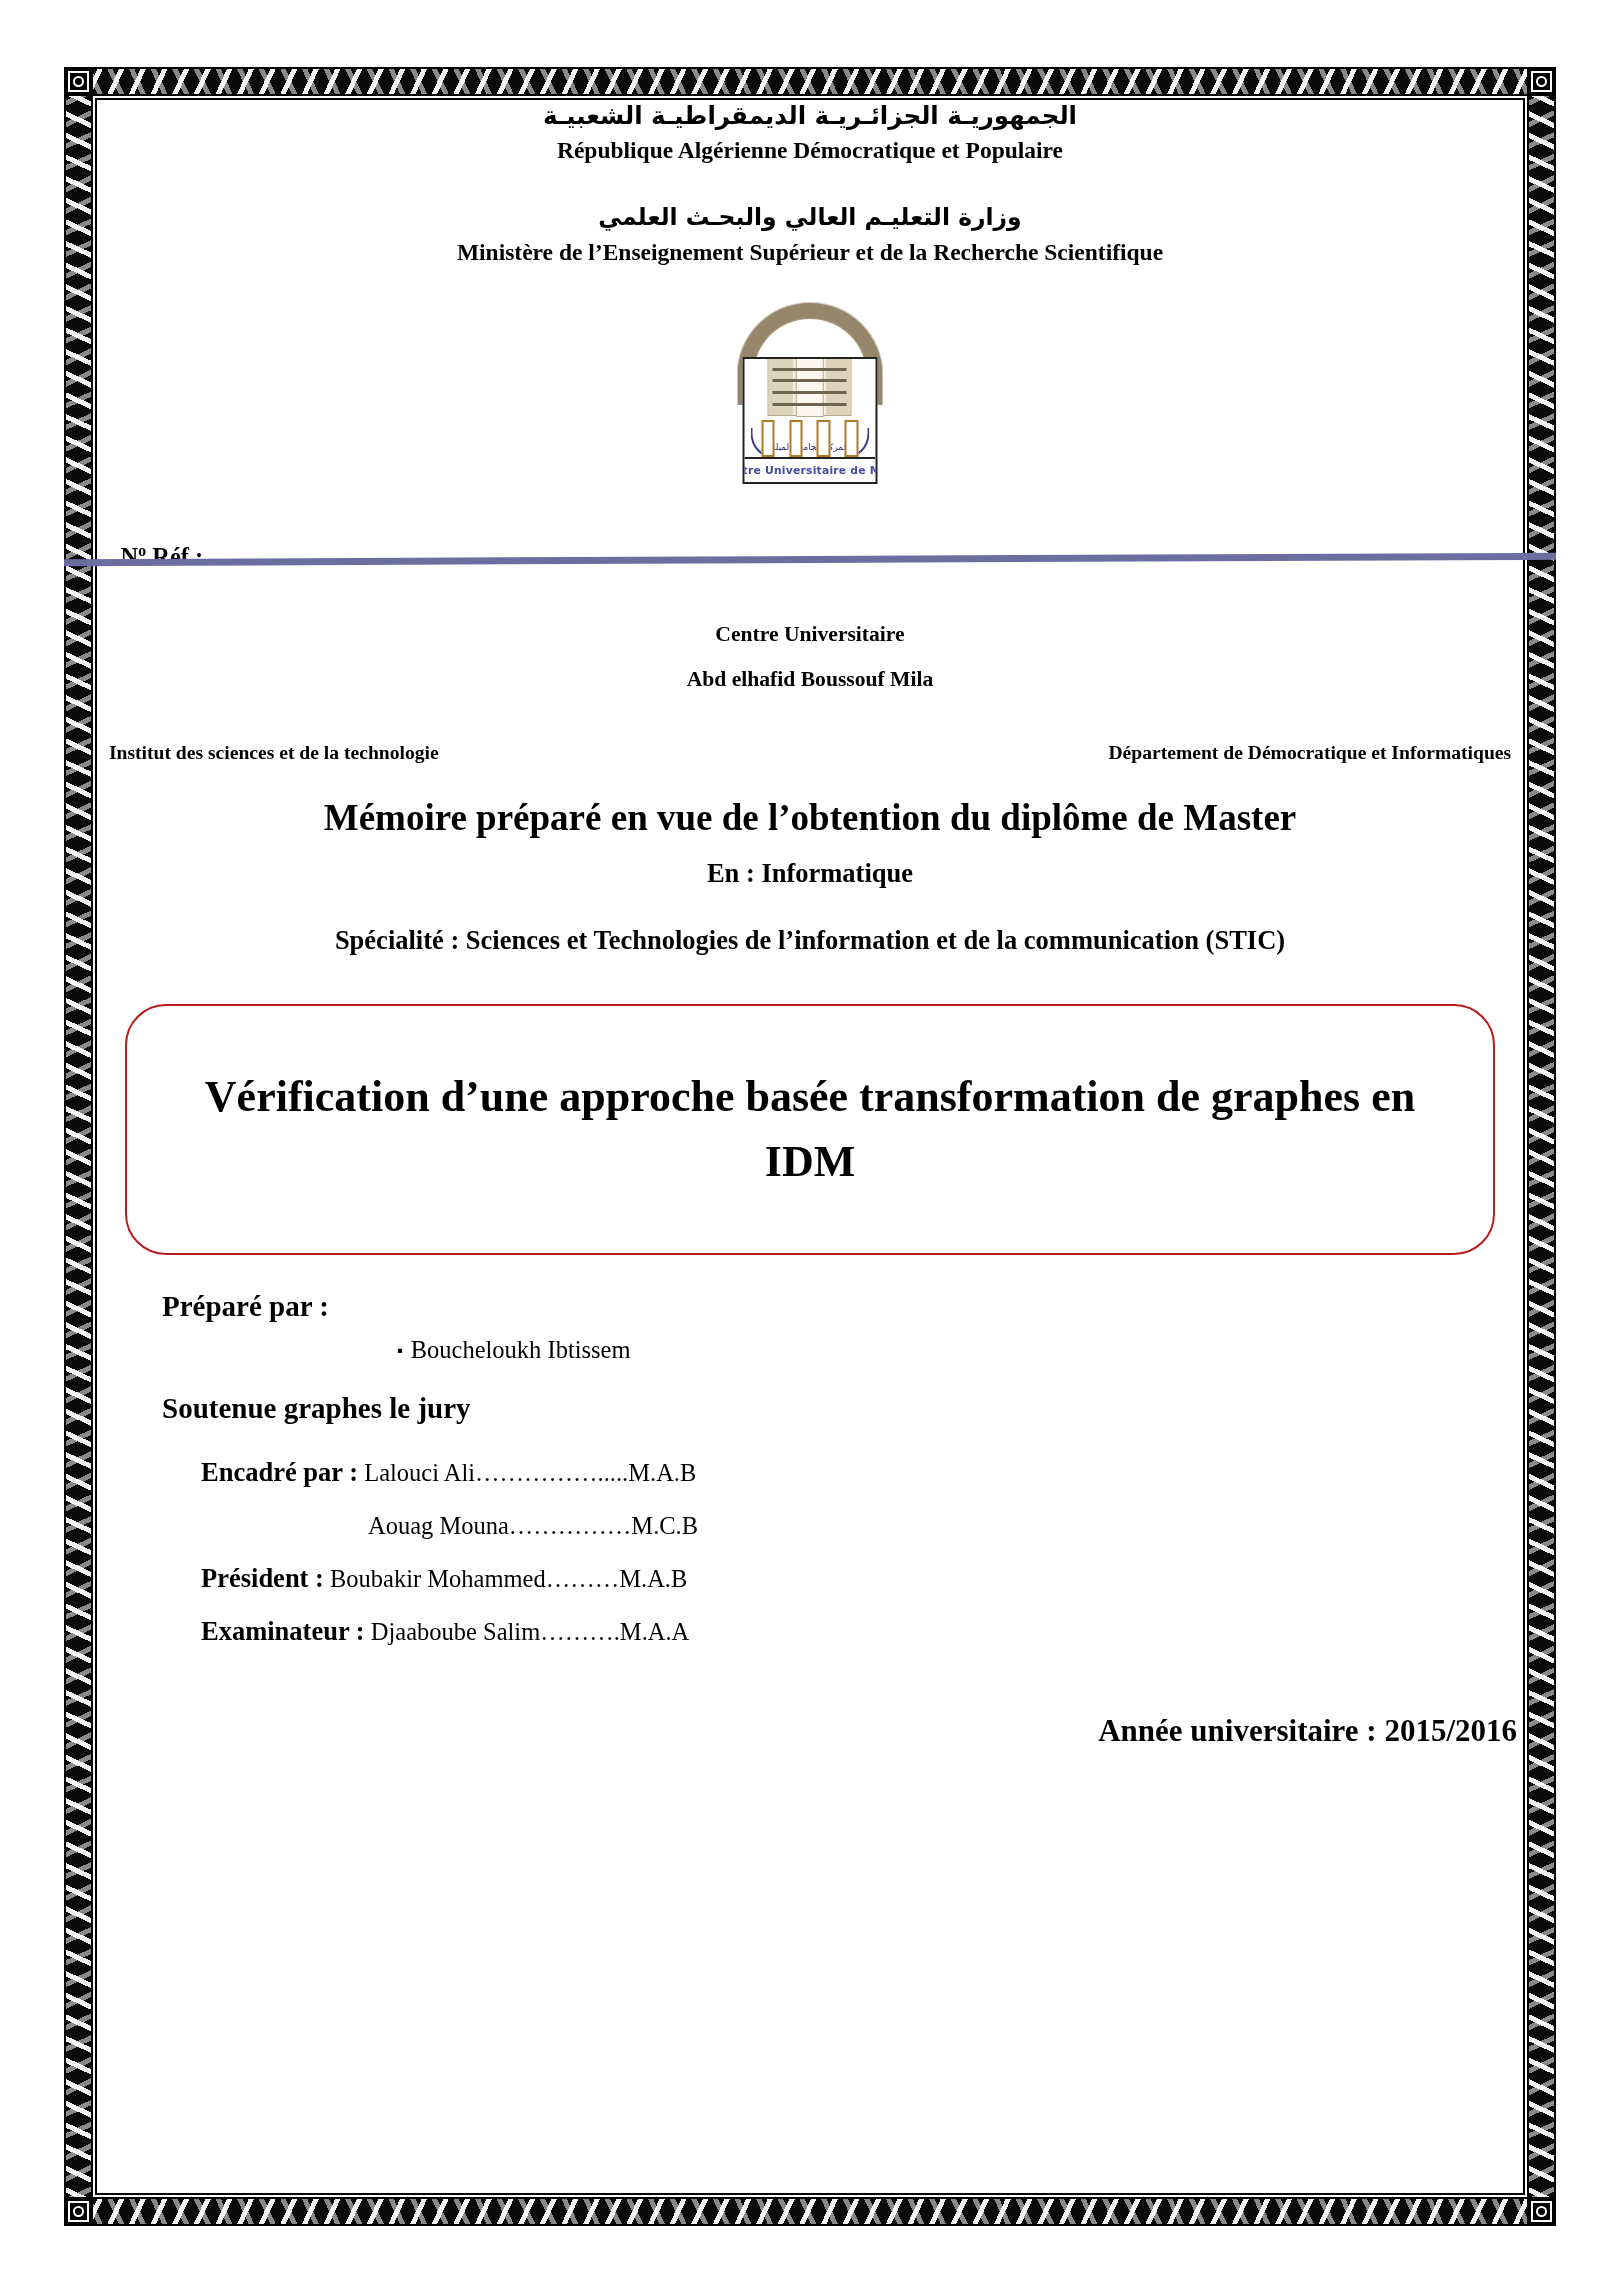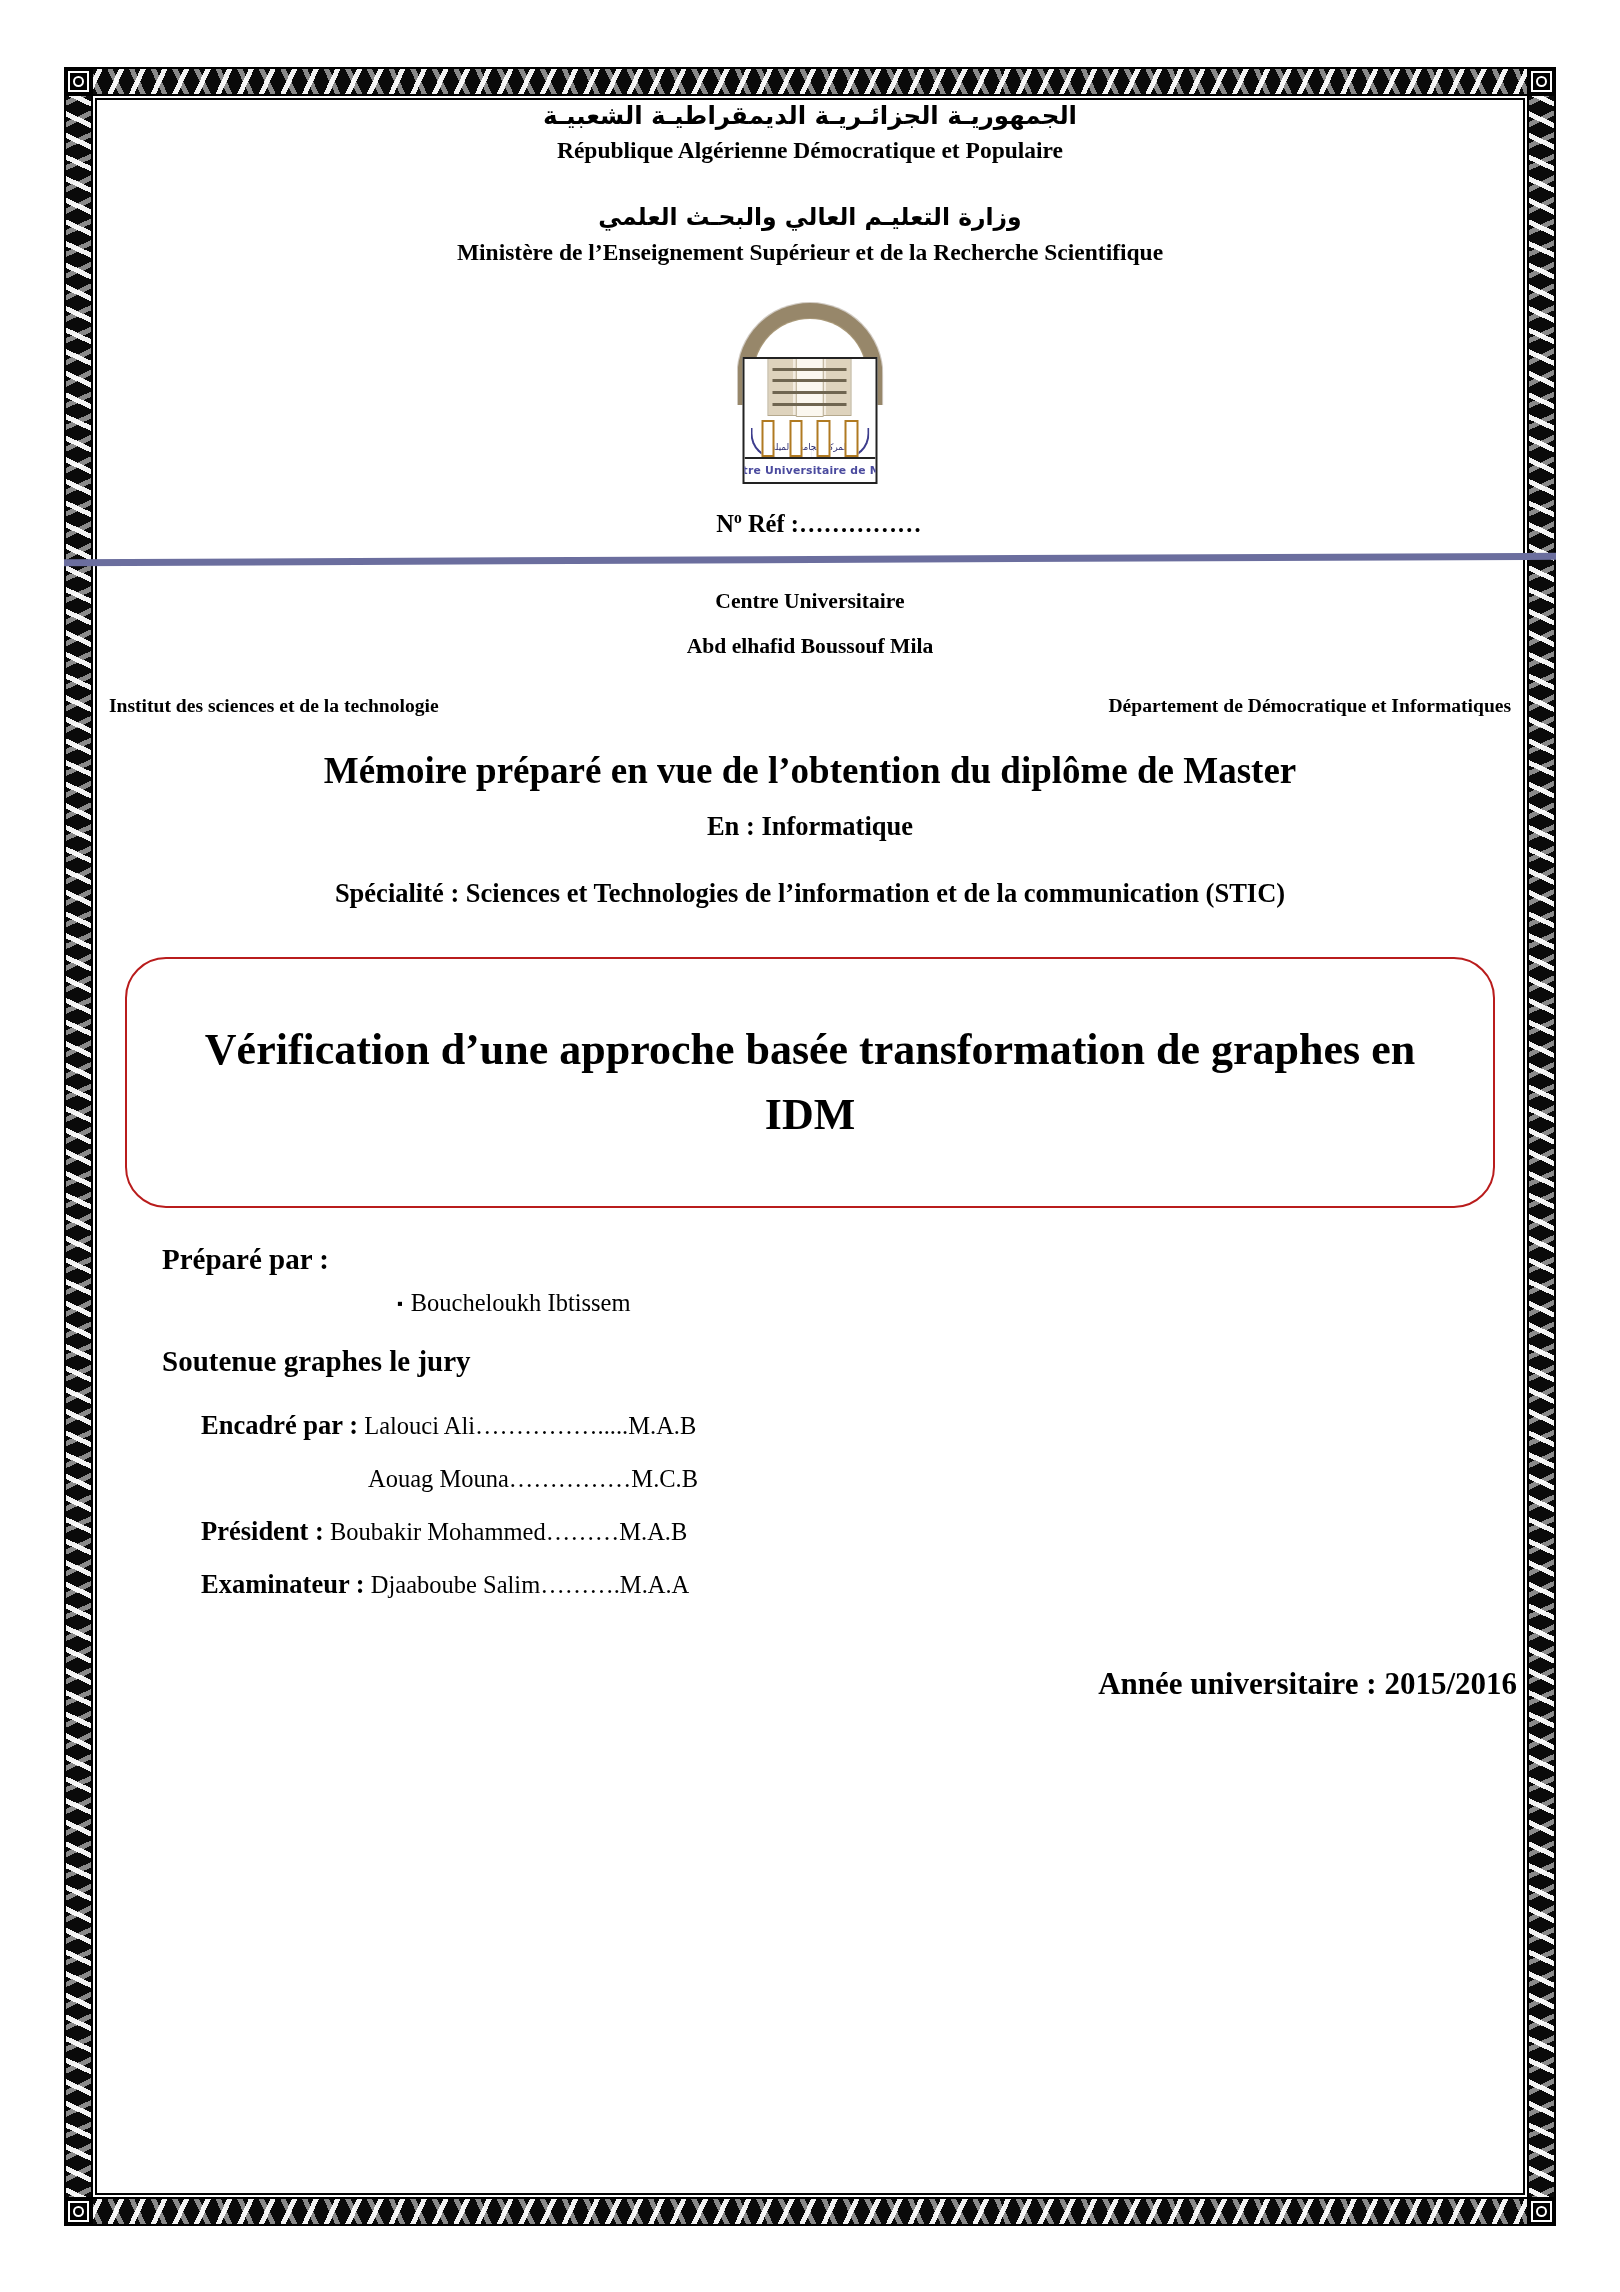--- a/index.html
+++ b/index.html
@@ -152,35 +152,34 @@
     color:#4a4a9e;letter-spacing:0.2px;white-space:nowrap;
   }
 
   
   .slate{
     position:absolute;left:-39px;right:-39px;top:253px;height:6.9px;
     background:#6b6e9e;transform:rotate(-0.25deg);
   }
 
   .ref{
-    margin-top:25px;
+    margin-top:58px;
     font-size:24.5px;font-weight:bold;
     padding-left:17.6px;
-    text-align:center;
   }
   .ref sup{font-size:15.7px;}
 
   .centre{
     text-align:center;margin-top:41px;
     font-size:21.6px;font-weight:bold;line-height:45px;
   }
 
   .inst-row{
     display:flex;justify-content:space-between;align-items:baseline;
-    margin-top:26px;font-size:19.6px;font-weight:bold;
+    margin-top:40px;font-size:19.6px;font-weight:bold;
     padding:0 5.9px;
   }
 
   .memoire{
     text-align:center;margin-top:27.4px;
     font-size:37px;font-weight:bold;line-height:51px;
     padding:0 39px;
   }
   .en-info{
     text-align:center;margin-top:15px;

